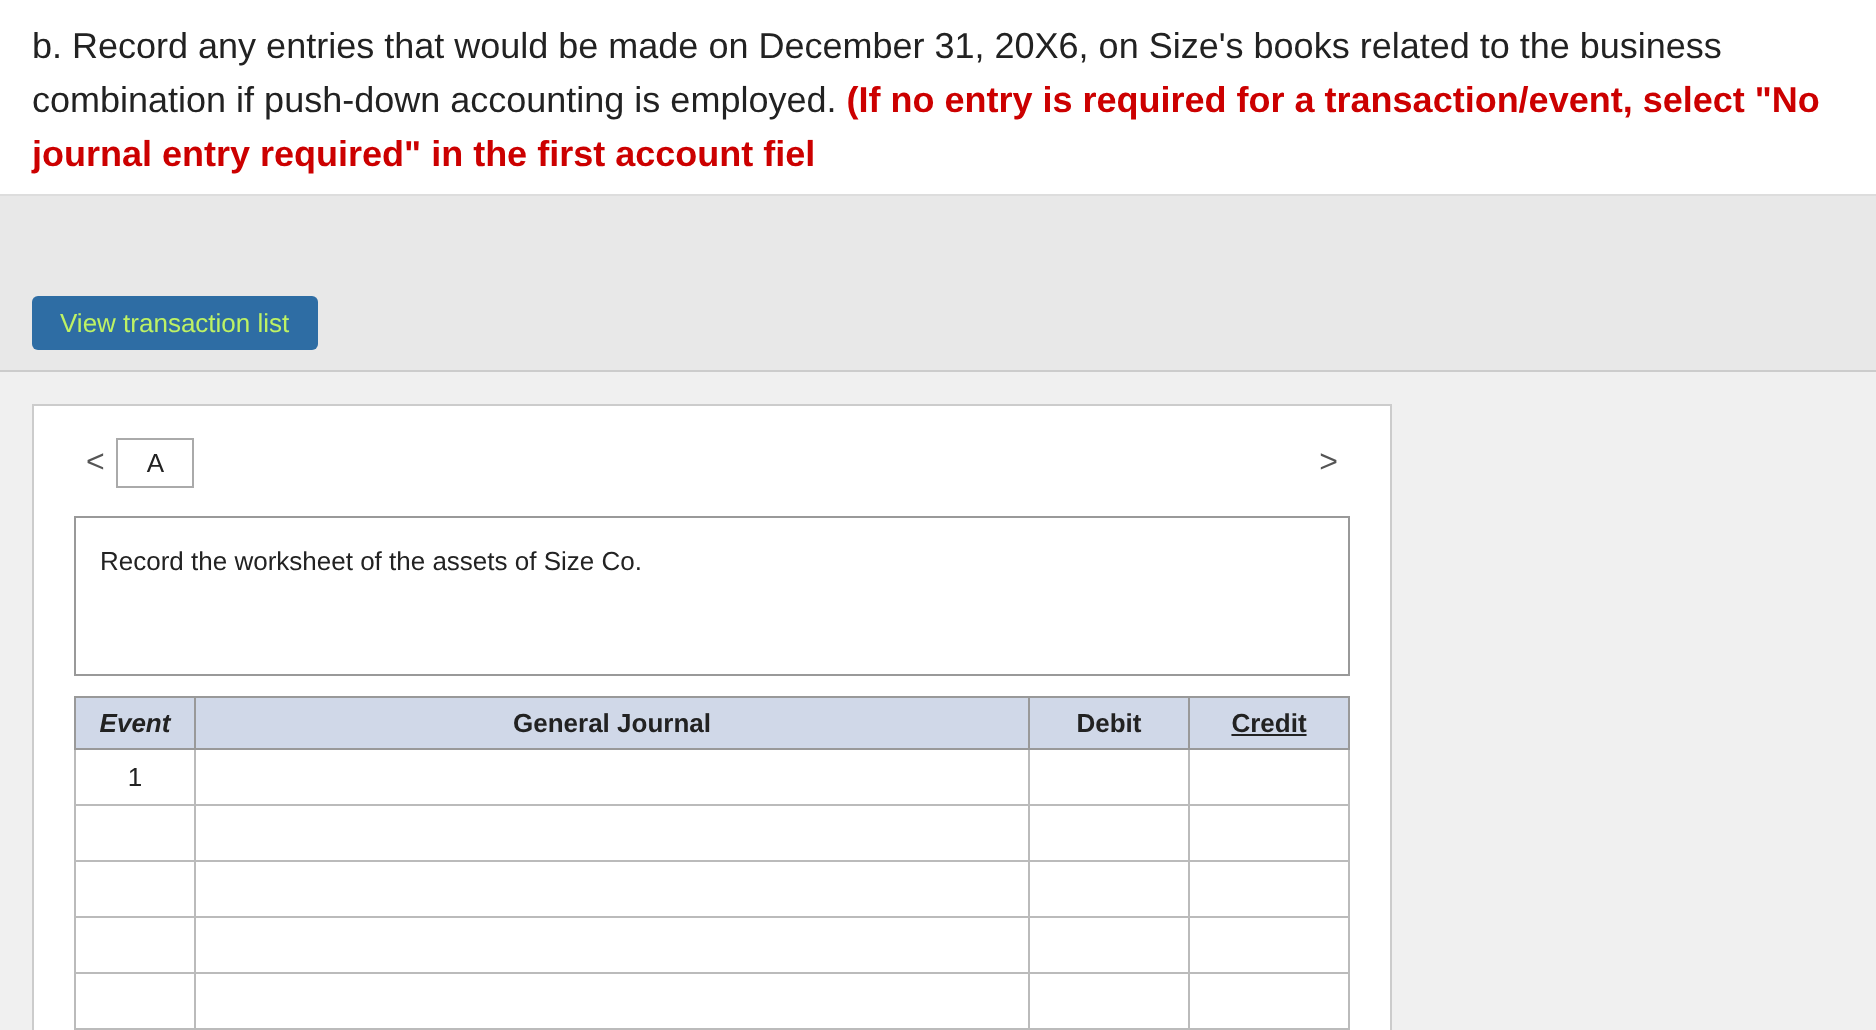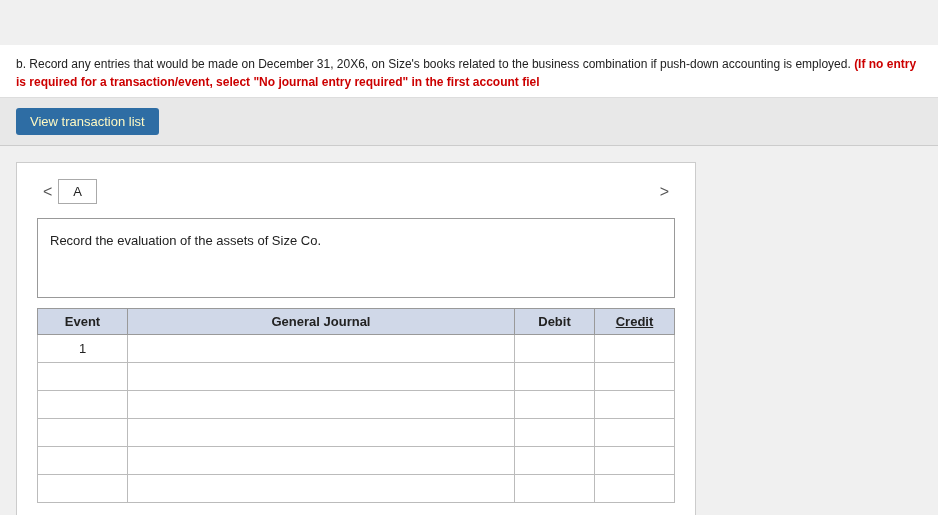--- a/index.html
+++ b/index.html
@@ -7,42 +7,42 @@
       font-family: Arial, sans-serif;
       font-size: 13px;
       background: #f0f0f0;
       color: #222;
       width: 938px;
       min-height: 515px;
     }
     .top-text {
       background: #fff;
       padding: 10px 16px 6px 16px;
-      font-size: 12px;
+      font-size: 18px;
       line-height: 1.5;
       border-bottom: 1px solid #ddd;
-      margin-top: 45px;
     }
     .top-text .warning {
       color: #c00;
       font-weight: bold;
     }
     .toolbar {
       background: #e8e8e8;
       padding: 10px 16px;
       border-bottom: 1px solid #ccc;
     }
     .btn-view {
       background: #2e6da4;
-      color: #fef9c3;
+      color: #bef264;
       border: none;
       padding: 6px 14px;
       font-size: 13px;
       cursor: pointer;
       border-radius: 3px;
+      margin-top: 40px;
     }
     .worksheet-container {
       background: #f0f0f0;
       padding: 16px;
     }
     .worksheet-card {
       background: #fff;
       border: 1px solid #ccc;
       padding: 16px 20px 20px 20px;
       max-width: 680px;
@@ -93,21 +93,21 @@
       border-collapse: collapse;
       font-size: 13px;
     }
     .journal-table th {
       background: #d0d8e8;
       border: 1px solid #999;
       padding: 5px 8px;
       text-align: center;
       font-weight: bold;
     }
-    .journal-table th.col-event { width: 90px; }
+    .journal-table th.col-event { width: 60px; font-style: italic; }
     .journal-table th.col-journal { }
     .journal-table th.col-debit { width: 80px; }
     .journal-table th.col-credit { width: 80px; text-decoration: underline; }
     .journal-table td {
       border: 1px solid #bbb;
       padding: 0;
       height: 28px;
     }
     .journal-table td.event-cell {
       text-align: center;
@@ -155,21 +155,21 @@
   <div class="worksheet-card">
 
 
     <div class="tab-nav">
       <span class="nav-arrow">&lt;</span>
       <div class="tab-active">A</div>
       <span class="nav-arrow nav-arrow-right">&gt;</span>
     </div>
 
     <div class="description-box">
-      <span>Record the evaluation of the assets of Size Co.</span>
+      <span>Record the worksheet of the assets of Size Co.</span>
     </div>
 
 
     <table class="journal-table">
       <thead>
         <tr>
           <th class="col-event">Event</th>
           <th class="col-journal">General Journal</th>
           <th class="col-debit">Debit</th>
           <th class="col-credit">Credit</th>

